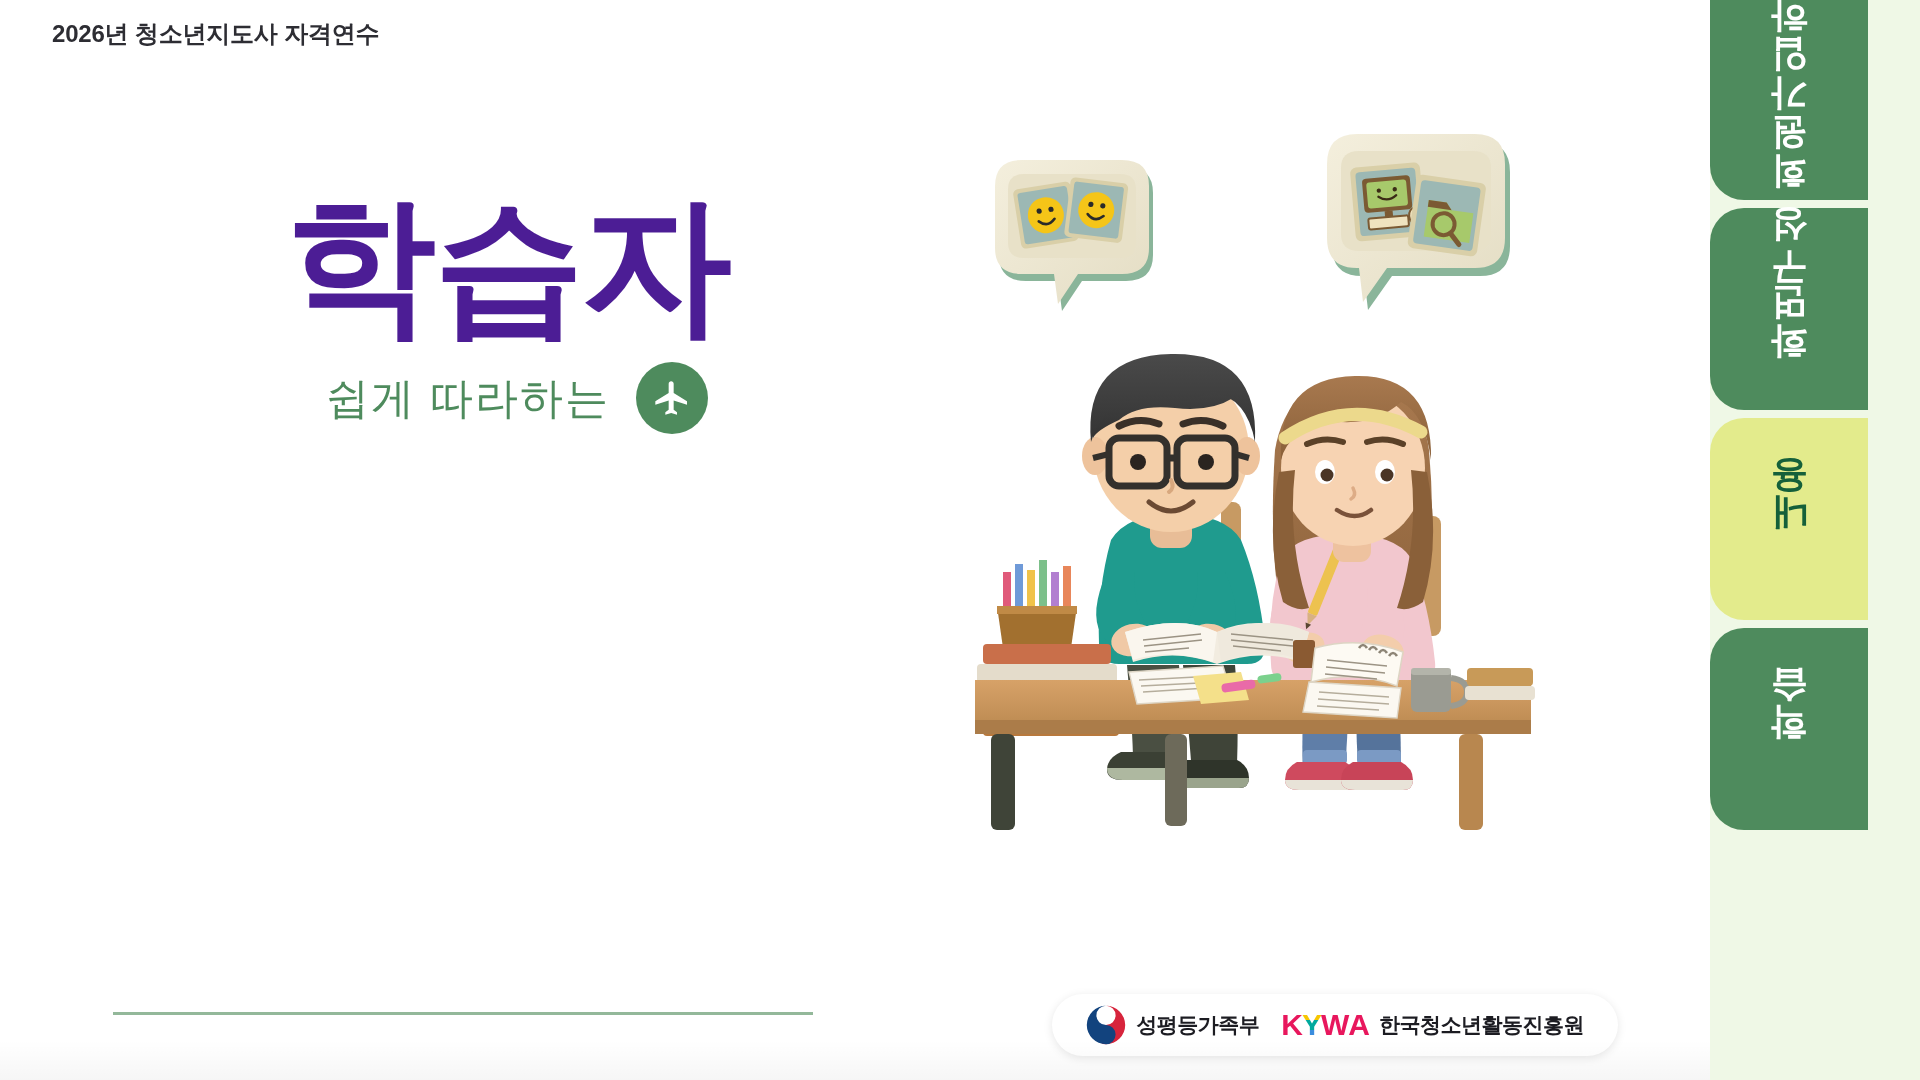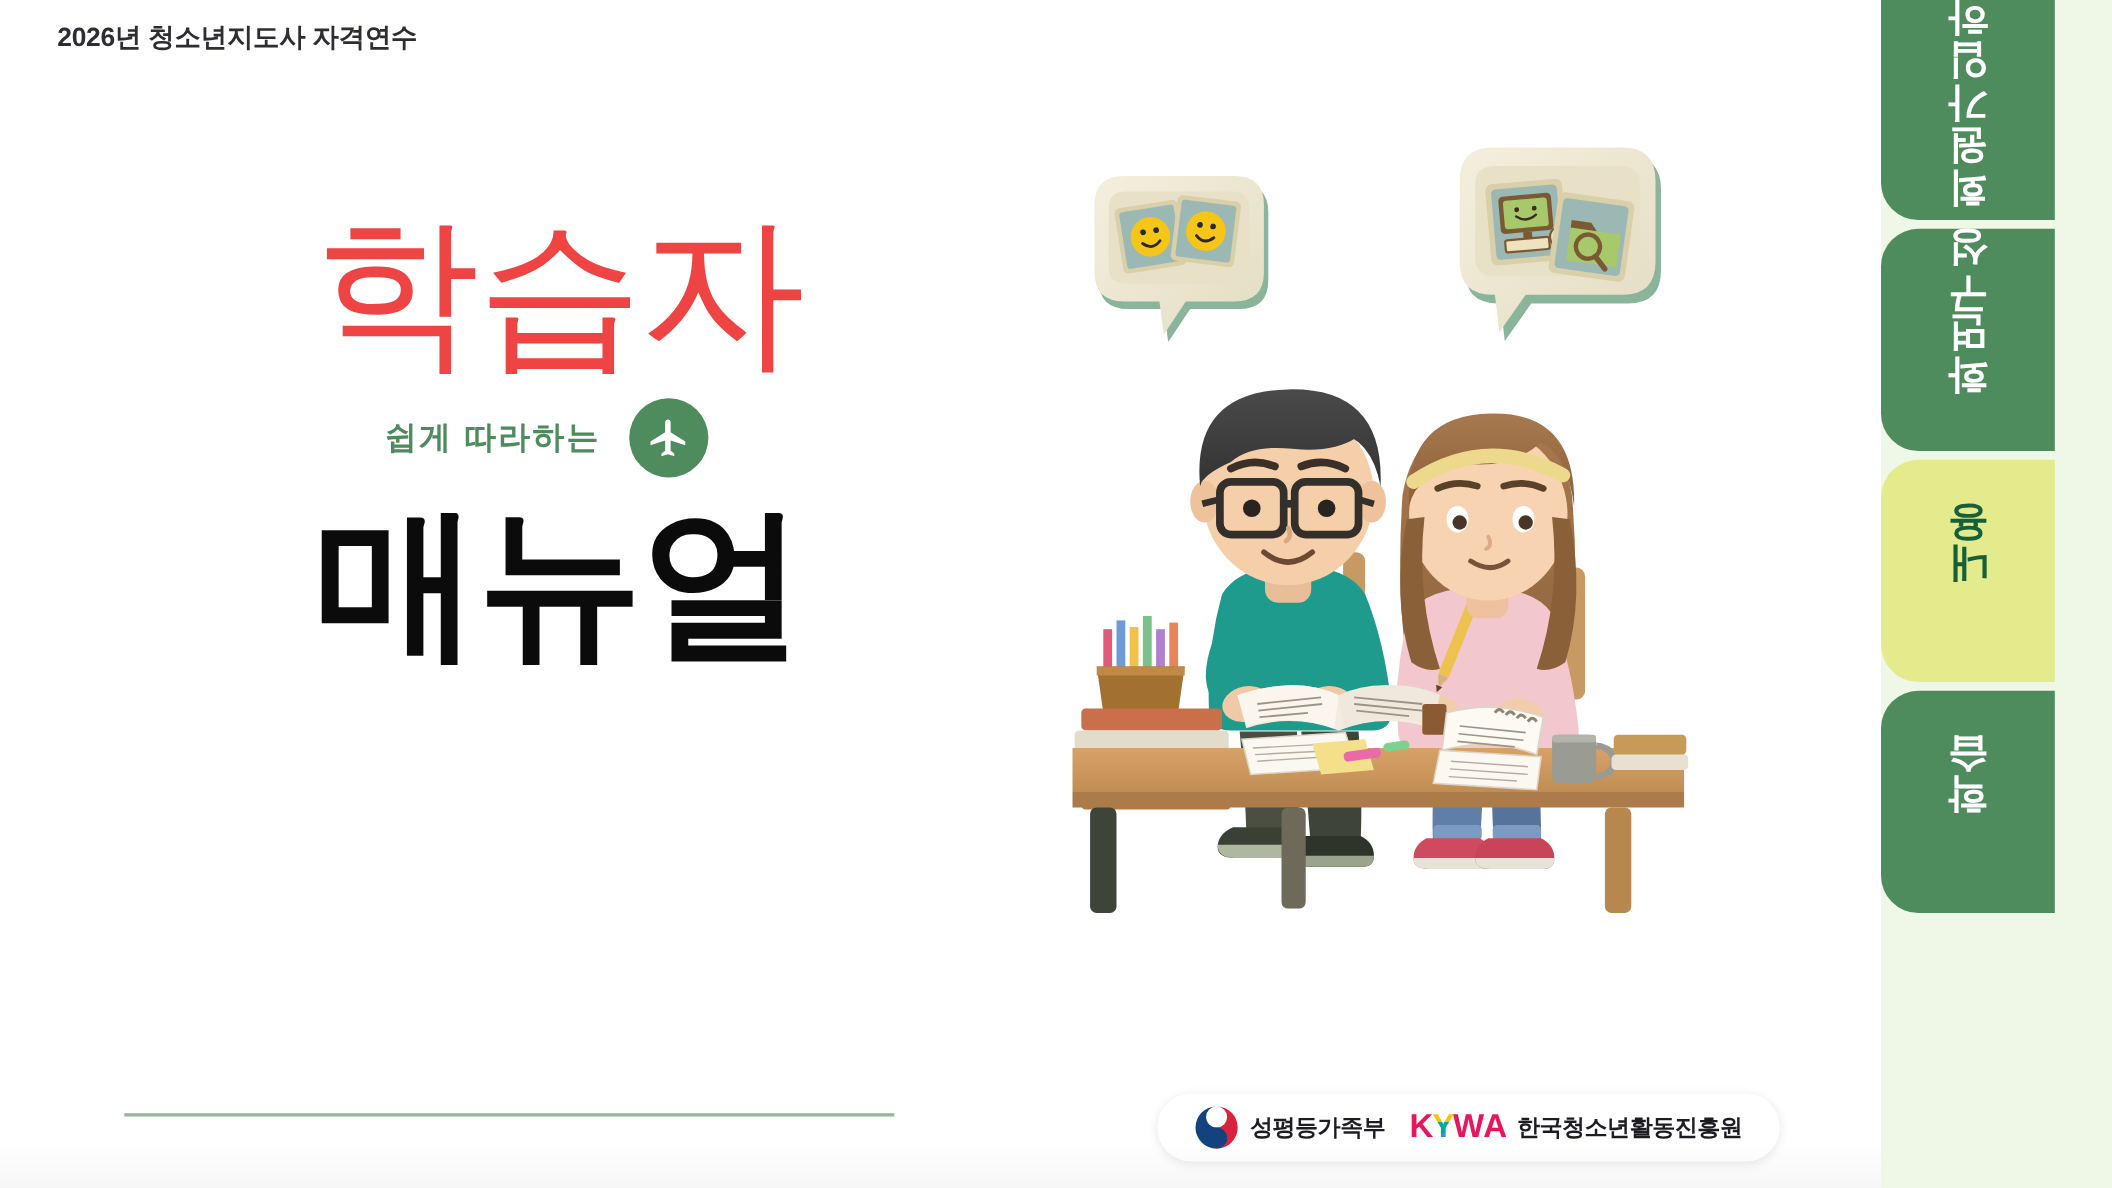--- a/index.html
+++ b/index.html
@@ -62,30 +62,30 @@
     font-size:24px; font-weight:700; color:#2d2d33;
     letter-spacing:-0.2px;
   }
 
   
   .hero{
     position:absolute; left:286px; top:190px;
     width:640px;
   }
   .hero-title{
-    font-size:150px; font-weight:400; color:#ef4444;
+    font-size:150px; font-weight:700; color:#4c1d95;
     line-height:1.0; letter-spacing:-2px;
   }
   .hero-mid{
     display:flex; align-items:center; gap:26px;
     margin:22px 0 20px 40px;
   }
   .hero-sub{
-    font-size:29px; font-weight:700; color:#4e8b5d;
-    letter-spacing:2px; line-height:1;margin-left:24px;
+    font-size:43px; font-weight:400; color:#4e8b5d;
+    letter-spacing:2px; line-height:1;
   }
   .plane-badge{
     width:72px; height:72px; border-radius:50%;
     background:#4e8b5d;
     display:flex; align-items:center; justify-content:center;
     flex:0 0 auto;
   }
   .plane-badge svg{ width:40px; height:40px; display:block; }
   .hero-title2{
     font-size:150px; font-weight:900; color:#0b0b0b;
@@ -167,21 +167,20 @@
 
   <div class="hero-mid">
     <div class="hero-sub">쉽게 따라하는</div>
     <div class="plane-badge">
       <svg viewBox="0 0 24 24" aria-hidden="true">
         <path fill="#ffffff" d="M21 16v-2l-8-5V3.5c0-.83-.67-1.5-1.5-1.5S10 2.67 10 3.5V9l-8 5v2l8-2.5V19l-2 1.5V22l3.5-1 3.5 1v-1.5L13 19v-5.5L21 16z"></path>
       </svg>
     </div>
   </div>
 
-  <div class="hero-title2">매뉴얼</div>
 </div>
 
 <div class="divider"></div>
 
 <div class="illus">
 <svg viewBox="0 0 560 720" xmlns="http://www.w3.org/2000/svg" aria-hidden="true">
   <defs>
     <linearGradient id="deskTop" x1="0" y1="0" x2="0" y2="1">
       <stop offset="0" stop-color="#d7a268"></stop>
           <stop offset="1" stop-color="#c08e55"></stop>

